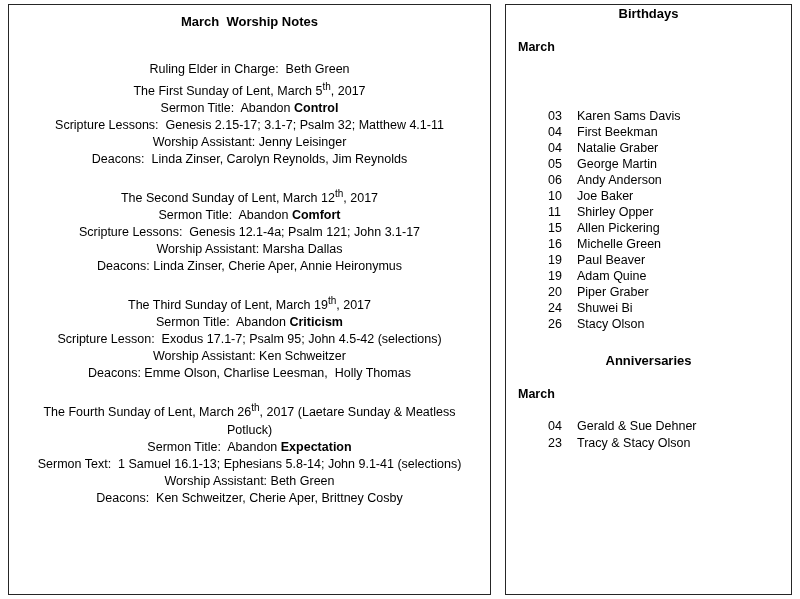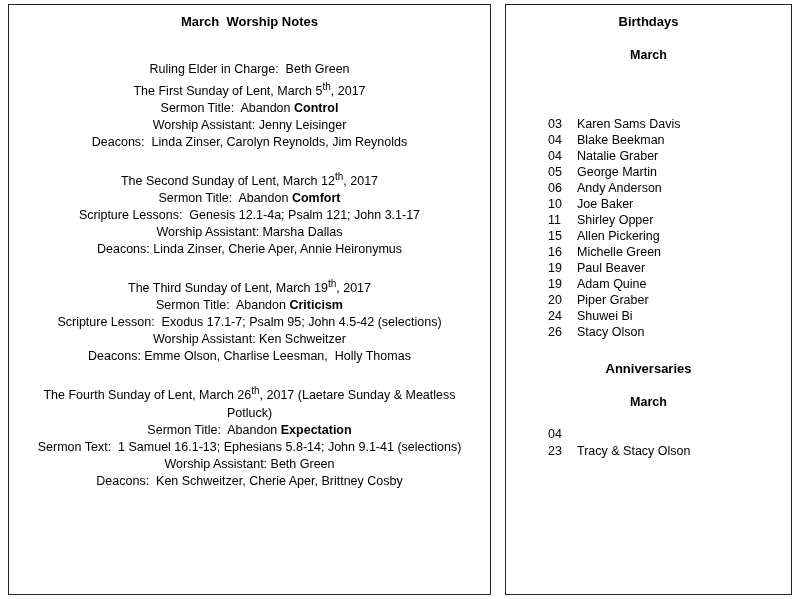--- a/index.html
+++ b/index.html
@@ -6,33 +6,33 @@
   .page {
     position:relative; width:800px; height:599px; background:#ffffff;
     font-family:"Liberation Sans", sans-serif; font-size:12.5px; color:#000;
     overflow:hidden;
   }
   .panel {
     position:absolute; top:4px; height:591px; background:#fff;
     border:1px solid #262626; box-sizing:border-box;
   }
   .panel-left  { left:8px;   width:483px; padding:8px 11px; }
-  .panel-right { left:505px; width:287px; padding:8px 12px; }
+  .panel-right { left:505px; width:287px; padding:0 12px; }
   .panel-title {
     text-align:center; font-weight:bold; font-size:13px; line-height:17px;
     white-space:pre-wrap;
   }
   .line { line-height:17px; white-space:pre-wrap; }
   .b { font-weight:bold; }
   .sup { vertical-align:super; font-size:10px; }
   .worship-content { margin-top:31px;text-align:center; }
   .worship-section { margin-top:17px; }
   .worship-section.first { margin-top:0; }
   .month-title {
-    text-align:center; font-weight:bold; font-size:12.5px;
+    text-align:left; font-weight:bold; font-size:12.5px;
     margin-top:17px; line-height:17px;
   }
   .roster { margin-top:52px; padding-left:30px; }
   .roster-row { display:flex; line-height:16px; }
   .roster-row .day { width:29px; flex:0 0 29px; }
   .anniversaries-block { margin-top:20px; }
   .anniversaries-block .roster { margin-top:15px; }
   .anniversaries-block .roster-row { line-height:17px; }
 </style>
 </head>
@@ -42,20 +42,21 @@
 
   <div class="panel panel-left">
     <div class="panel-title">March  Worship Notes</div>
 
     <div class="worship-content">
       <div class="line">Ruling Elder in Charge:  Beth Green</div>
 
       <div class="worship-section first">
         <div class="line"><span>The First Sunday of Lent, March 5</span><span class="sup">th</span><span>, 2017</span></div>
         <div class="line"><span>Sermon Title:  Abandon </span><span class="b">Control</span></div>
+        <div class="line">Scripture Lessons:  Genesis 2.15-17; 3.1-7; Psalm 32; Matthew 4.1-11</div>
         <div class="line">Worship Assistant: Jenny Leisinger</div>
         <div class="line">Deacons:  Linda Zinser, Carolyn Reynolds, Jim Reynolds</div>
       </div>
 
       <div class="worship-section">
         <div class="line"><span>The Second Sunday of Lent, March 12</span><span class="sup">th</span><span>, 2017</span></div>
         <div class="line"><span>Sermon Title:  Abandon </span><span class="b">Comfort</span></div>
         <div class="line">Scripture Lessons:  Genesis 12.1-4a; Psalm 121; John 3.1-17</div>
         <div class="line">Worship Assistant: Marsha Dallas</div>
         <div class="line">Deacons: Linda Zinser, Cherie Aper, Annie Heironymus</div>
@@ -83,21 +84,21 @@
     <div class="panel-title">Birthdays</div>
     <div class="month-title">March</div>
 
     <div class="roster">
       <div class="roster-row">
           <span class="day">03</span>
           <span>Karen Sams Davis</span>
         </div>
       <div class="roster-row">
           <span class="day">04</span>
-          <span>Blake Beekman</span>
+          <span>First Beekman</span>
         </div>
       <div class="roster-row">
           <span class="day">04</span>
           <span>Natalie Graber</span>
         </div>
       <div class="roster-row">
           <span class="day">05</span>
           <span>George Martin</span>
         </div>
       <div class="roster-row">
@@ -141,20 +142,21 @@
           <span>Stacy Olson</span>
         </div>
     </div>
 
     <div class="anniversaries-block">
       <div class="panel-title">Anniversaries</div>
       <div class="month-title">March</div>
       <div class="roster">
         <div class="roster-row">
             <span class="day">04</span>
+            <span>Gerald &amp; Sue Dehner</span>
           </div>
         <div class="roster-row">
             <span class="day">23</span>
             <span>Tracy &amp; Stacy Olson</span>
           </div>
       </div>
     </div>
   </div>
 
 </div>

